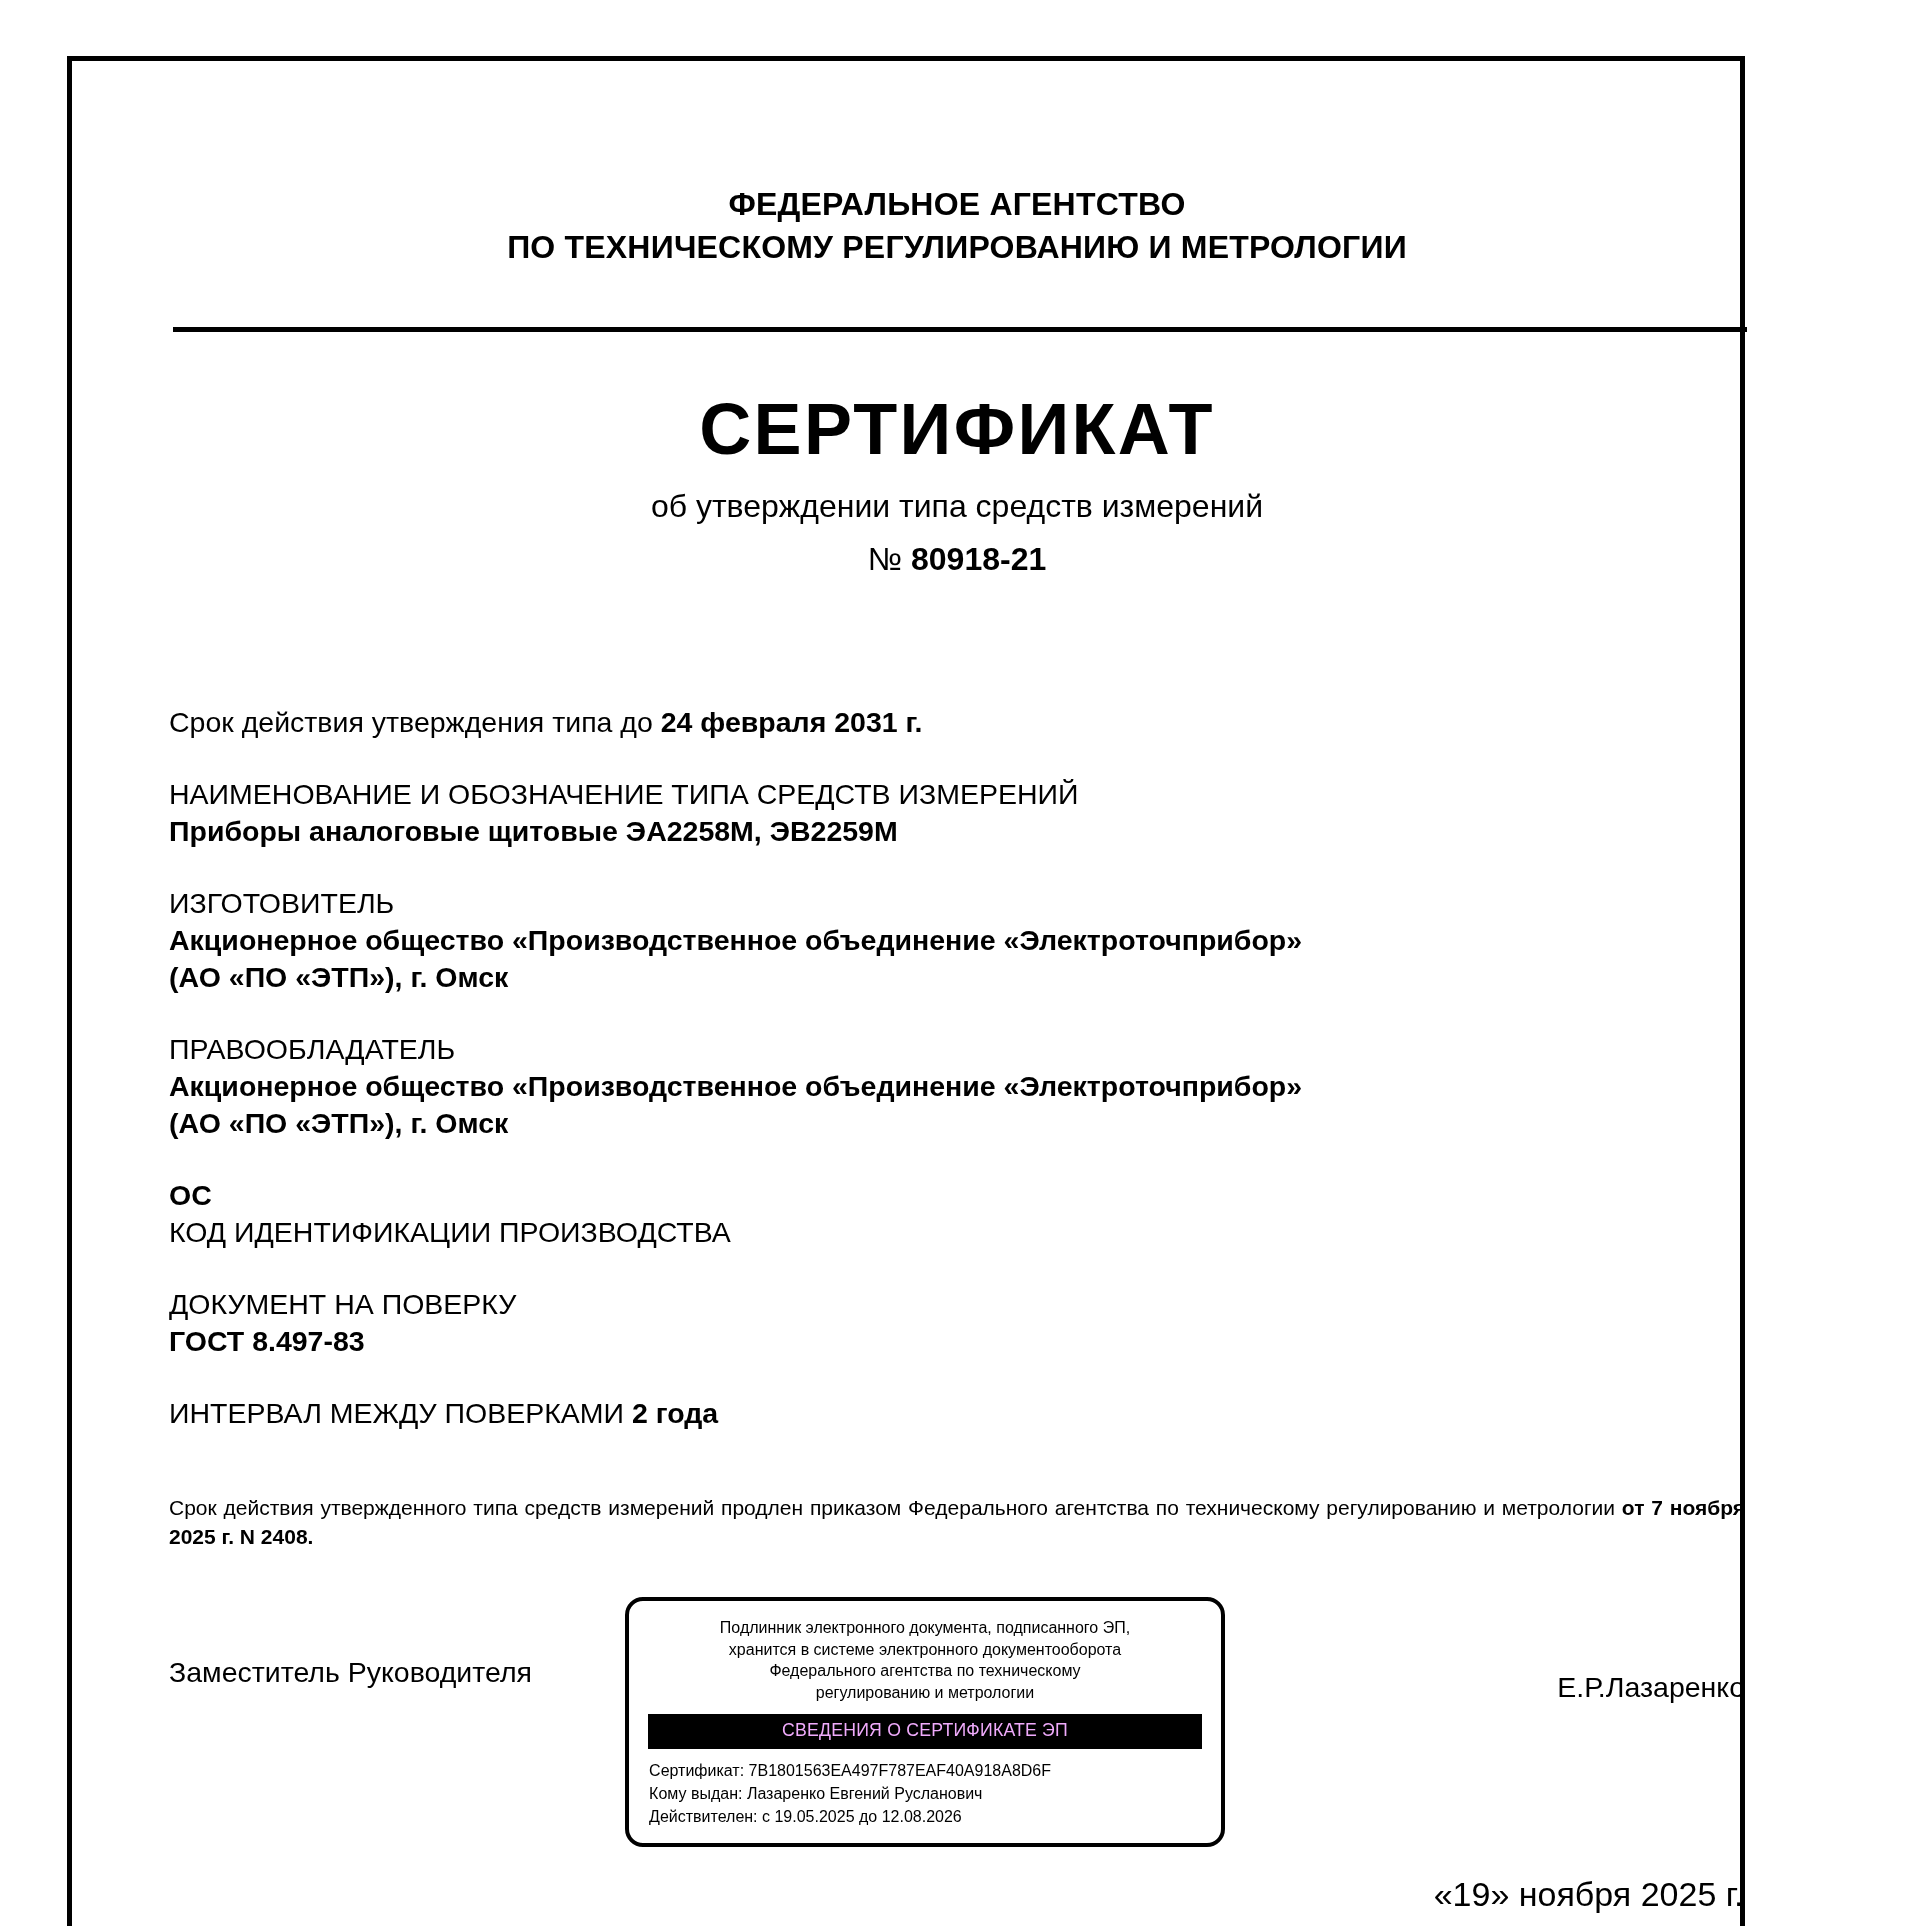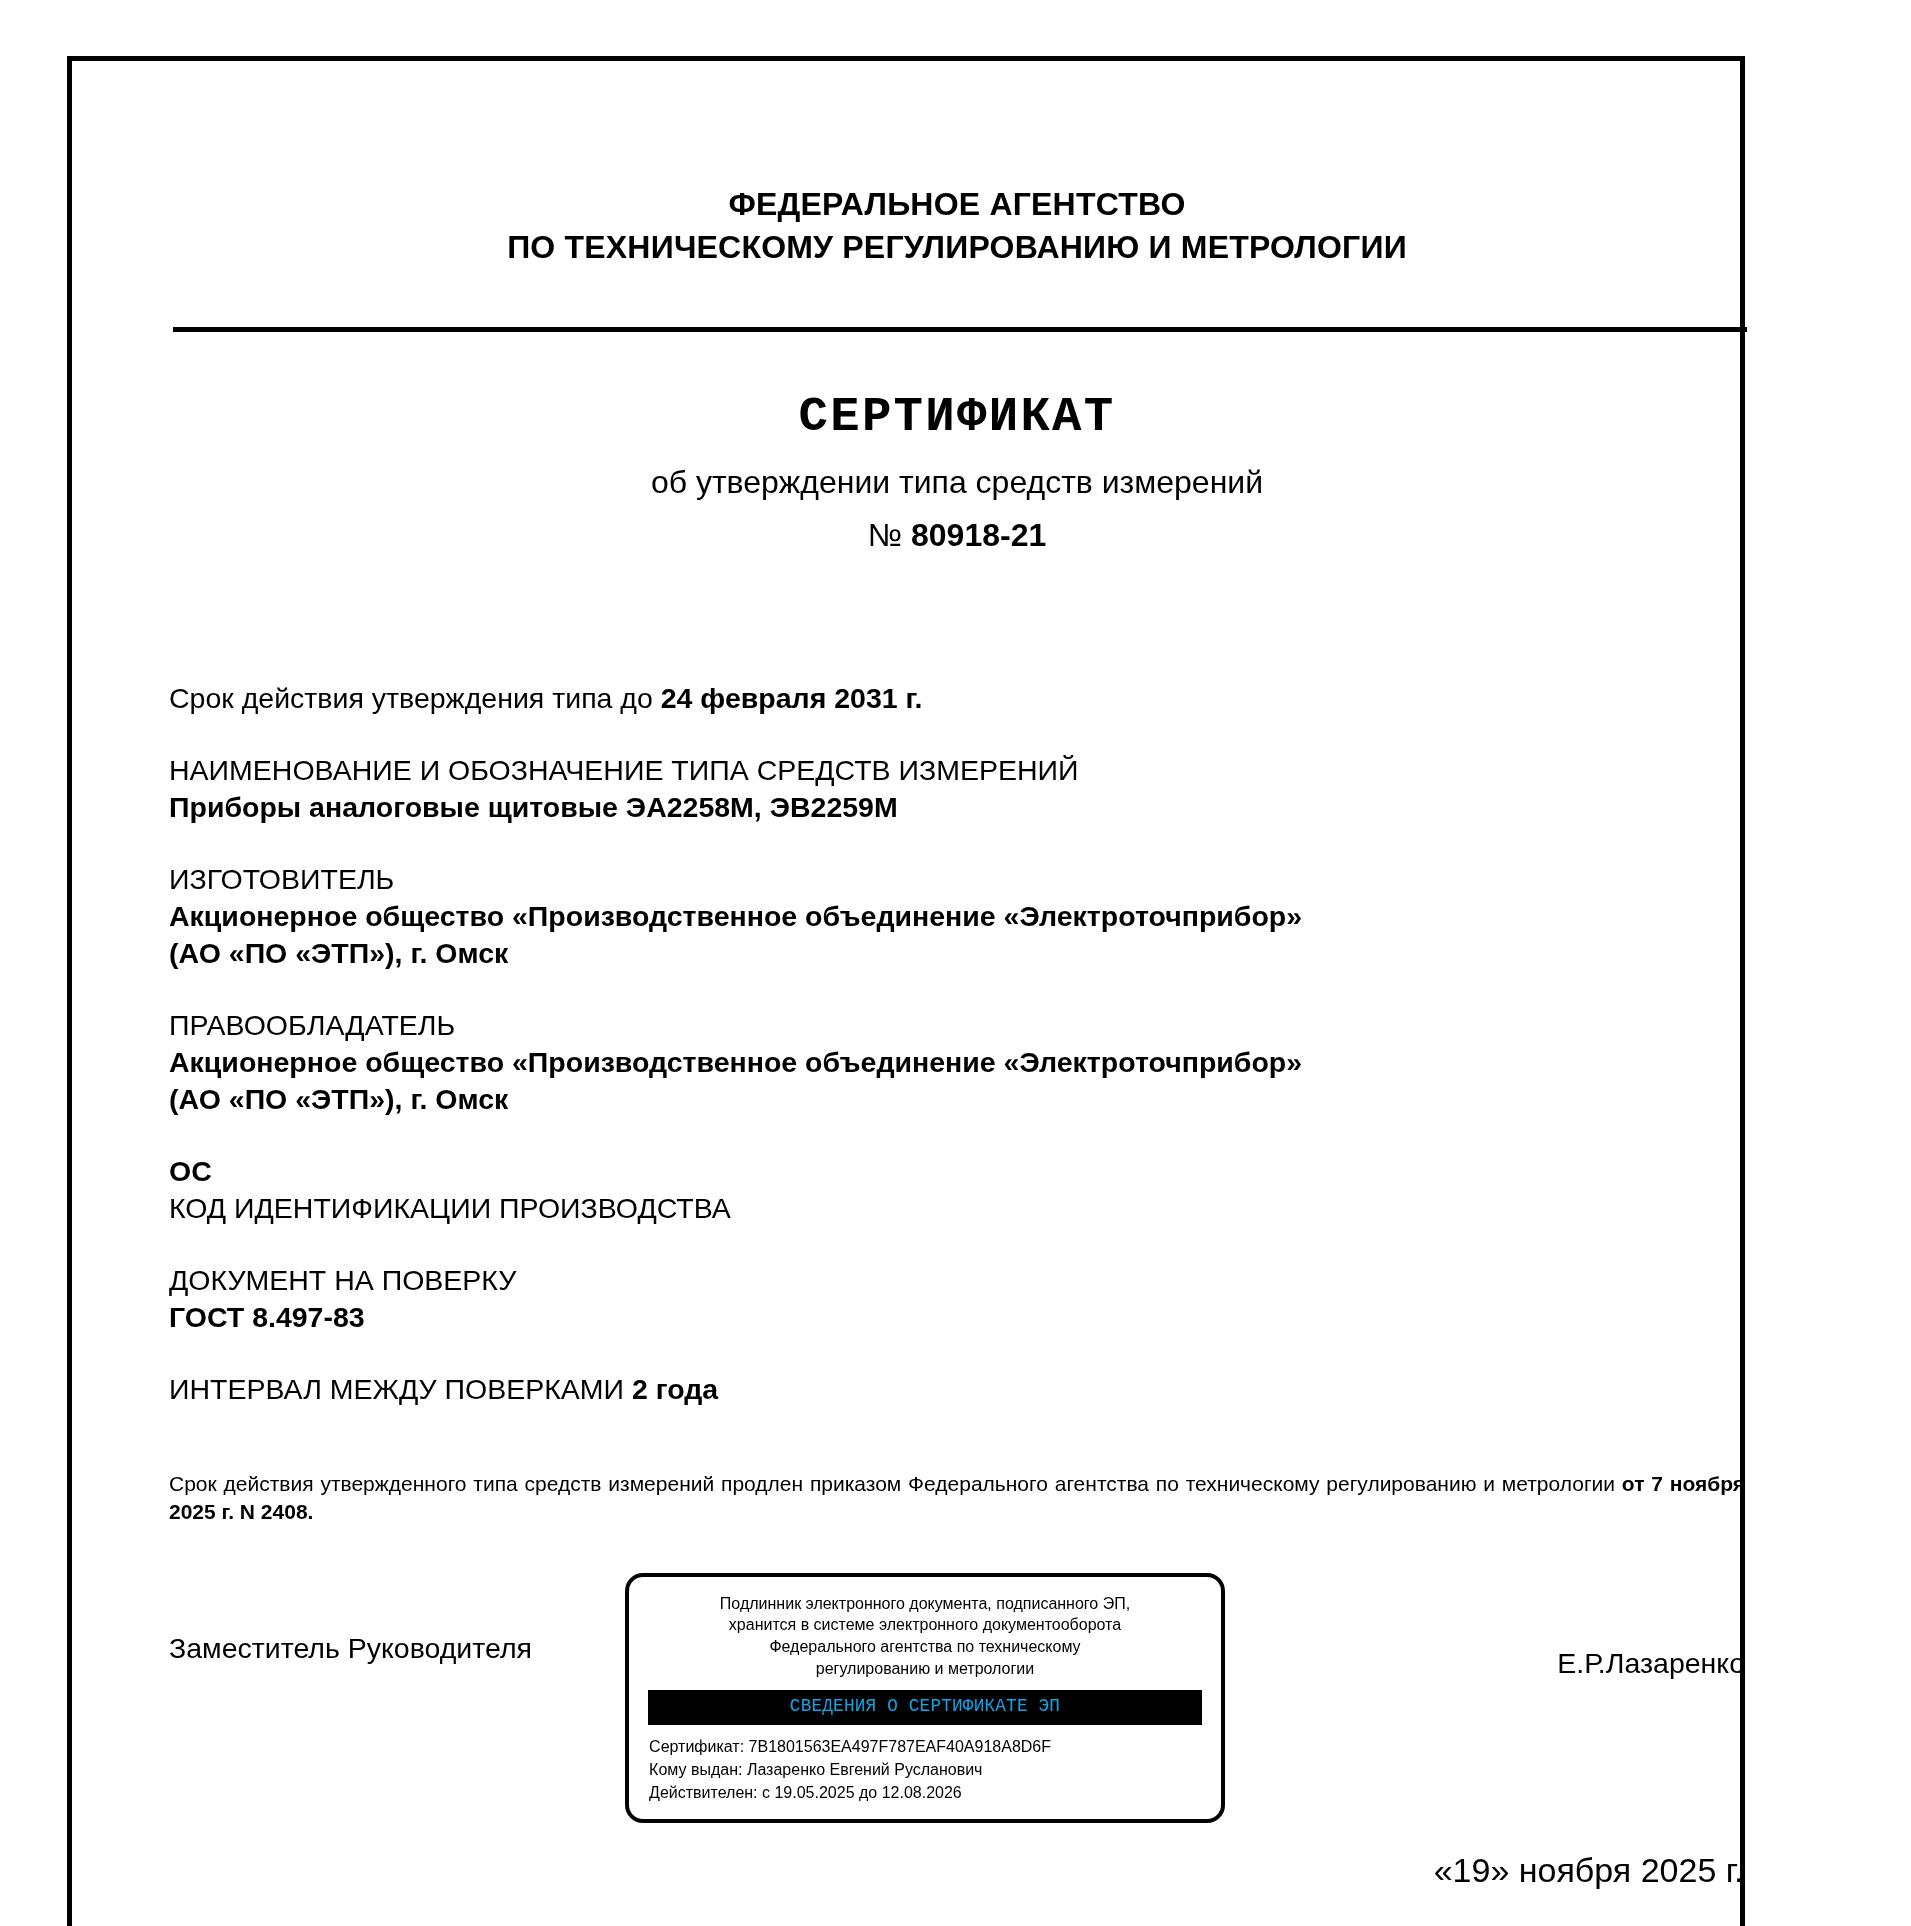--- a/index.html
+++ b/index.html
@@ -60,25 +60,24 @@
     background: #000000;
   }
 
   
   .title-block {
     margin-top: 60px;
     text-align: center;
   }
 
   .doc-title {
-    font-size: 49px;
+    font-size: 72px;
     font-weight: bold;
     letter-spacing: 2.3px;
     line-height: 1.05;
-    font-family: Liberation Mono, monospace;
   }
 
   .doc-subtitle {
     margin-top: 18.5px;
     font-size: 32px;
     line-height: 1.28;
   }
 
   .doc-number {
     margin-top: 12px;
@@ -152,27 +151,26 @@
   .es-note {
     text-align: center;
     font-size: 16px;
     line-height: 1.36;
     padding: 3.1px 7px 0 7px;
   }
 
   .es-bar {
     margin: 10px 7px 0 7px;
     background: #000000;
-    color: #0ea5e9;
+    color: #f0abfc;
     text-align: center;
     font-size: 17.7px;
     line-height: 1.0;
     padding: 8.5px 0 9.2px 0;
     letter-spacing: 0.2px;
-    font-family: Liberation Mono, monospace;
   }
 
   .es-details {
     margin-top: 10px;
     padding-left: 8.5px;
     font-size: 16px;
     line-height: 1.44;
   }
 
   .es-details div { white-space: nowrap; }

